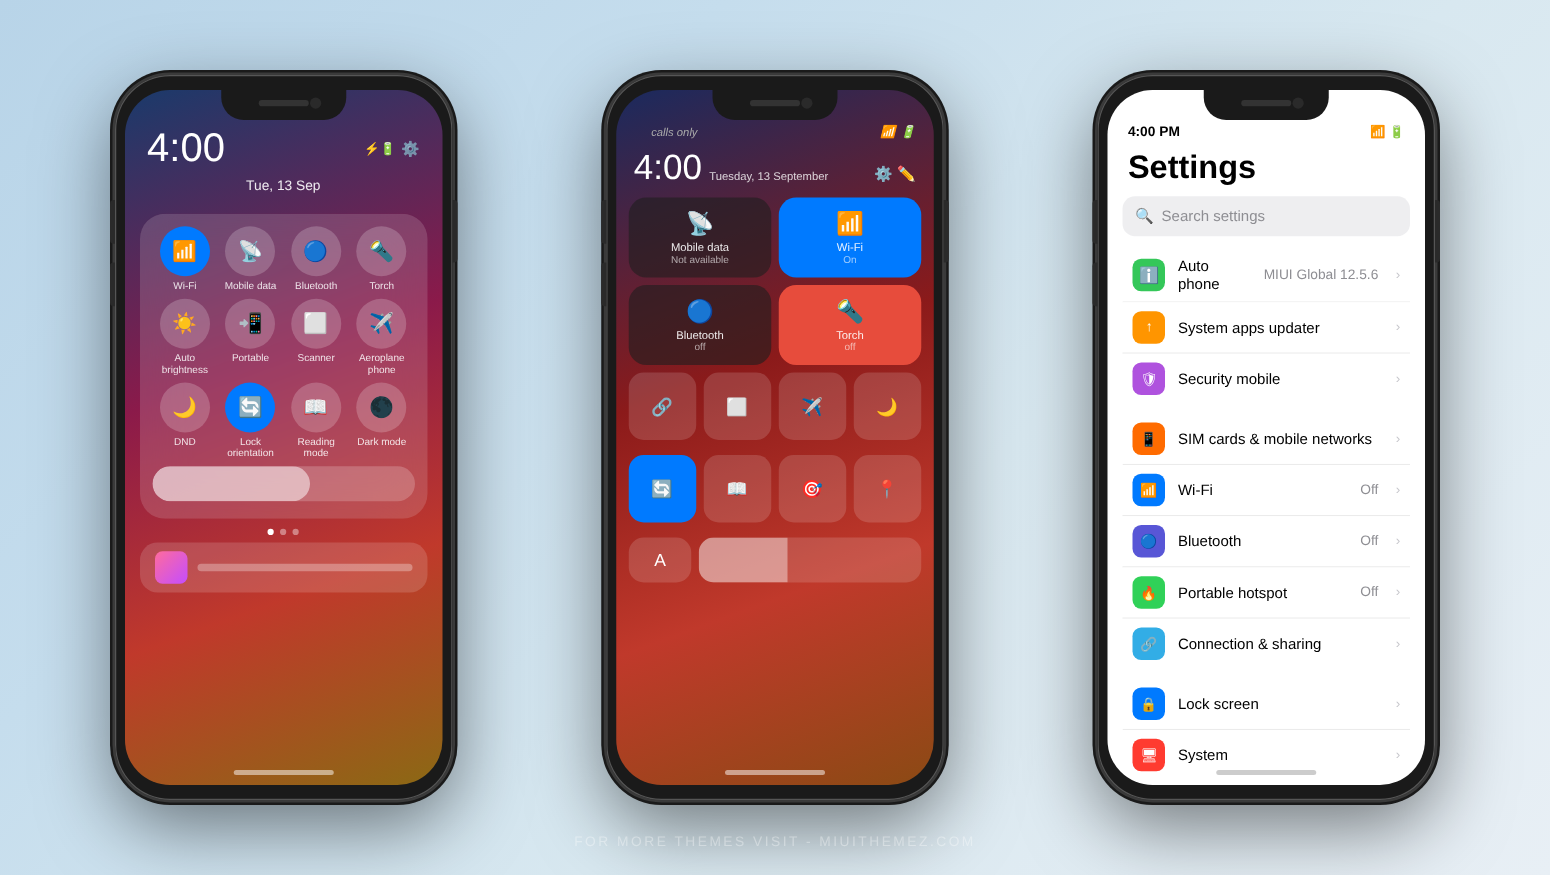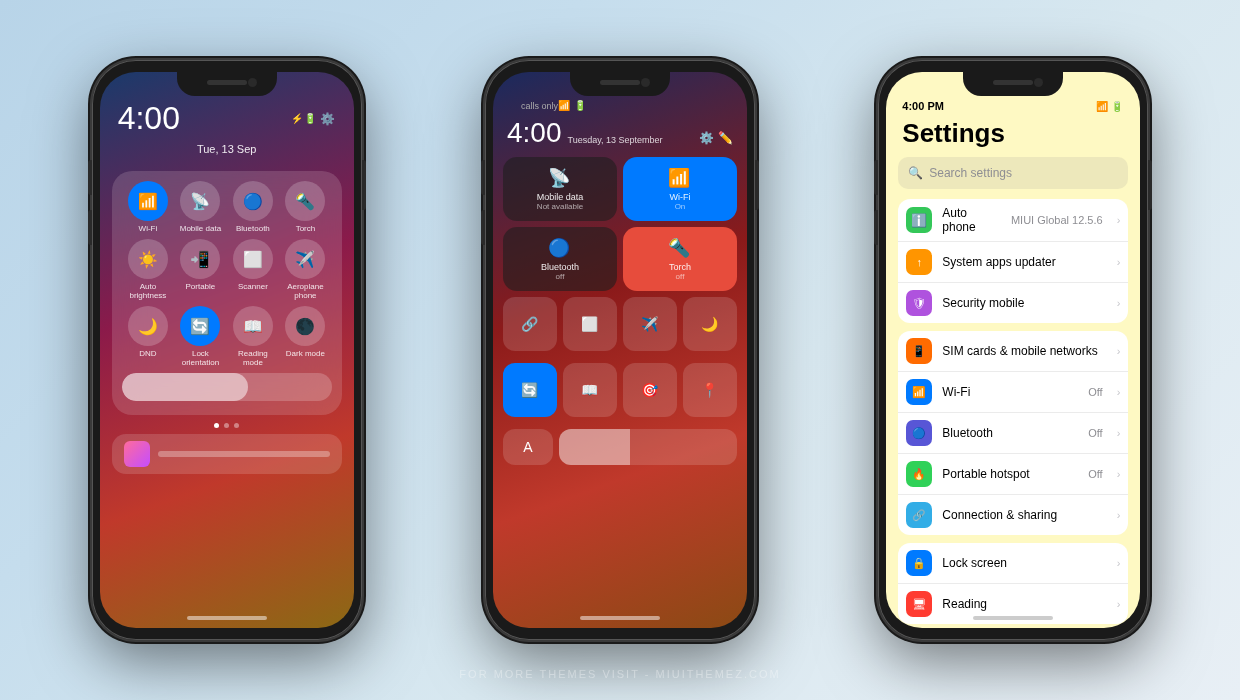--- a/index.html
+++ b/index.html
@@ -242,25 +242,26 @@
       border-radius: 2px;
     }
 
     
     .phone2-screen {
       background: linear-gradient(160deg, #1a2a5e 0%, #8b1a1a 40%, #c0392b 70%, #8b4a14 100%);
     }
 
     .p2-status {
       display: flex;
-      justify-content: flex-start;
+      justify-content: space-between;
       align-items: center;
       padding: 28px 14px 4px;
       color: white;
       font-size: 10px;
+      font-style: italic;
     }
 
     .p2-calls-only {
       font-size: 9px;
       color: #aaa;
       padding-left: 14px;
     }
 
     .p2-time-row {
       display: flex;
@@ -365,21 +366,21 @@
     }
 
     .p2-brightness-fill {
       width: 40%;
       height: 100%;
       background: rgba(255,255,255,0.4);
     }
 
     
     .phone3-screen {
-      background: #fef9c3;
+      background: #ffffff;
     }
 
     .p3-status-bar {
       display: flex;
       justify-content: space-between;
       align-items: center;
       padding: 28px 16px 4px;
       font-size: 10px;
       color: #000;
     }
@@ -726,21 +727,21 @@
       </div>
 
       <div class="settings-group">
         <div class="settings-item">
           <div class="settings-icon ic-blue" style="font-size:11px;">🔒</div>
           <span class="settings-label">Lock screen</span>
           <span class="settings-arrow">›</span>
         </div>
         <div class="settings-item">
           <div class="settings-icon ic-red" style="font-size:11px;">🖥</div>
-          <span class="settings-label">Reading</span>
+          <span class="settings-label">System</span>
           <span class="settings-arrow">›</span>
         </div>
       </div>
 
     </div>
 
     <div class="home-bar" style="background:rgba(0,0,0,0.2);"></div>
   </div>
 </div>
 

